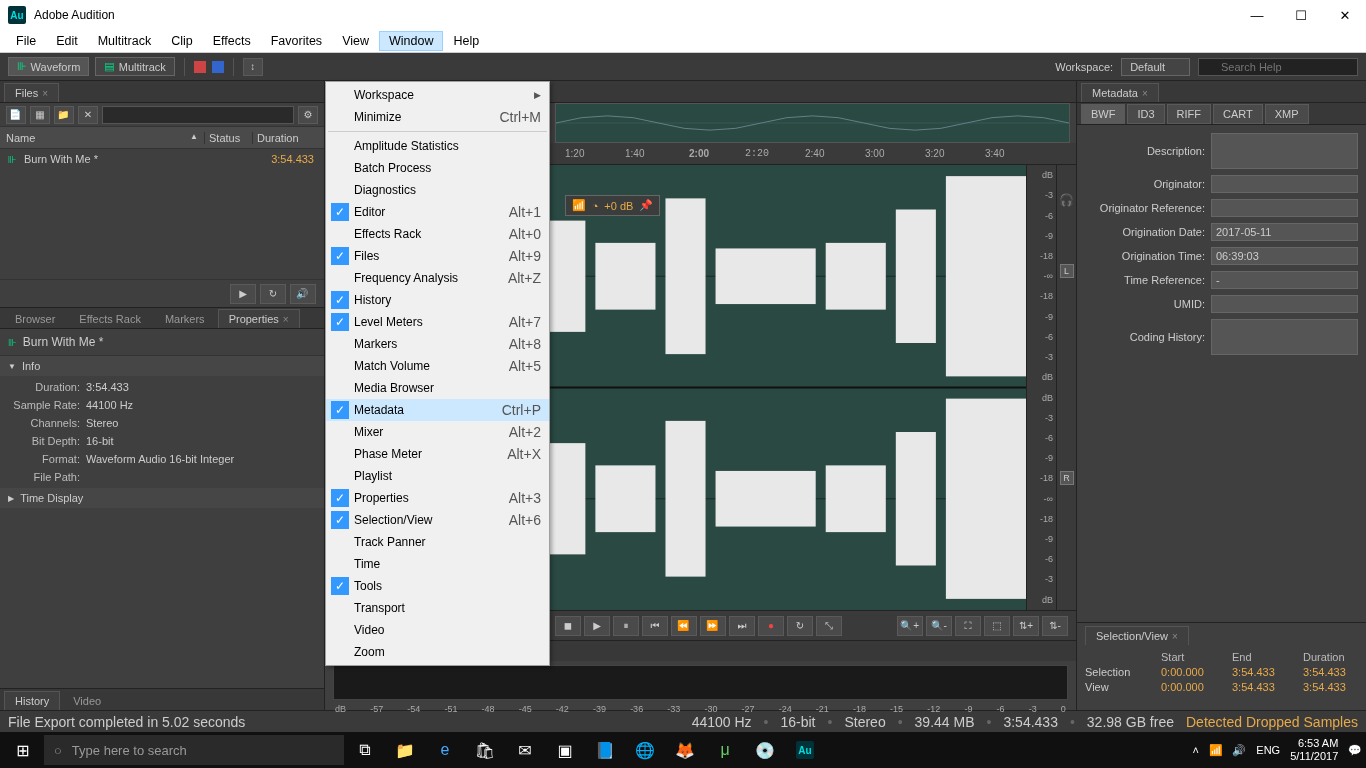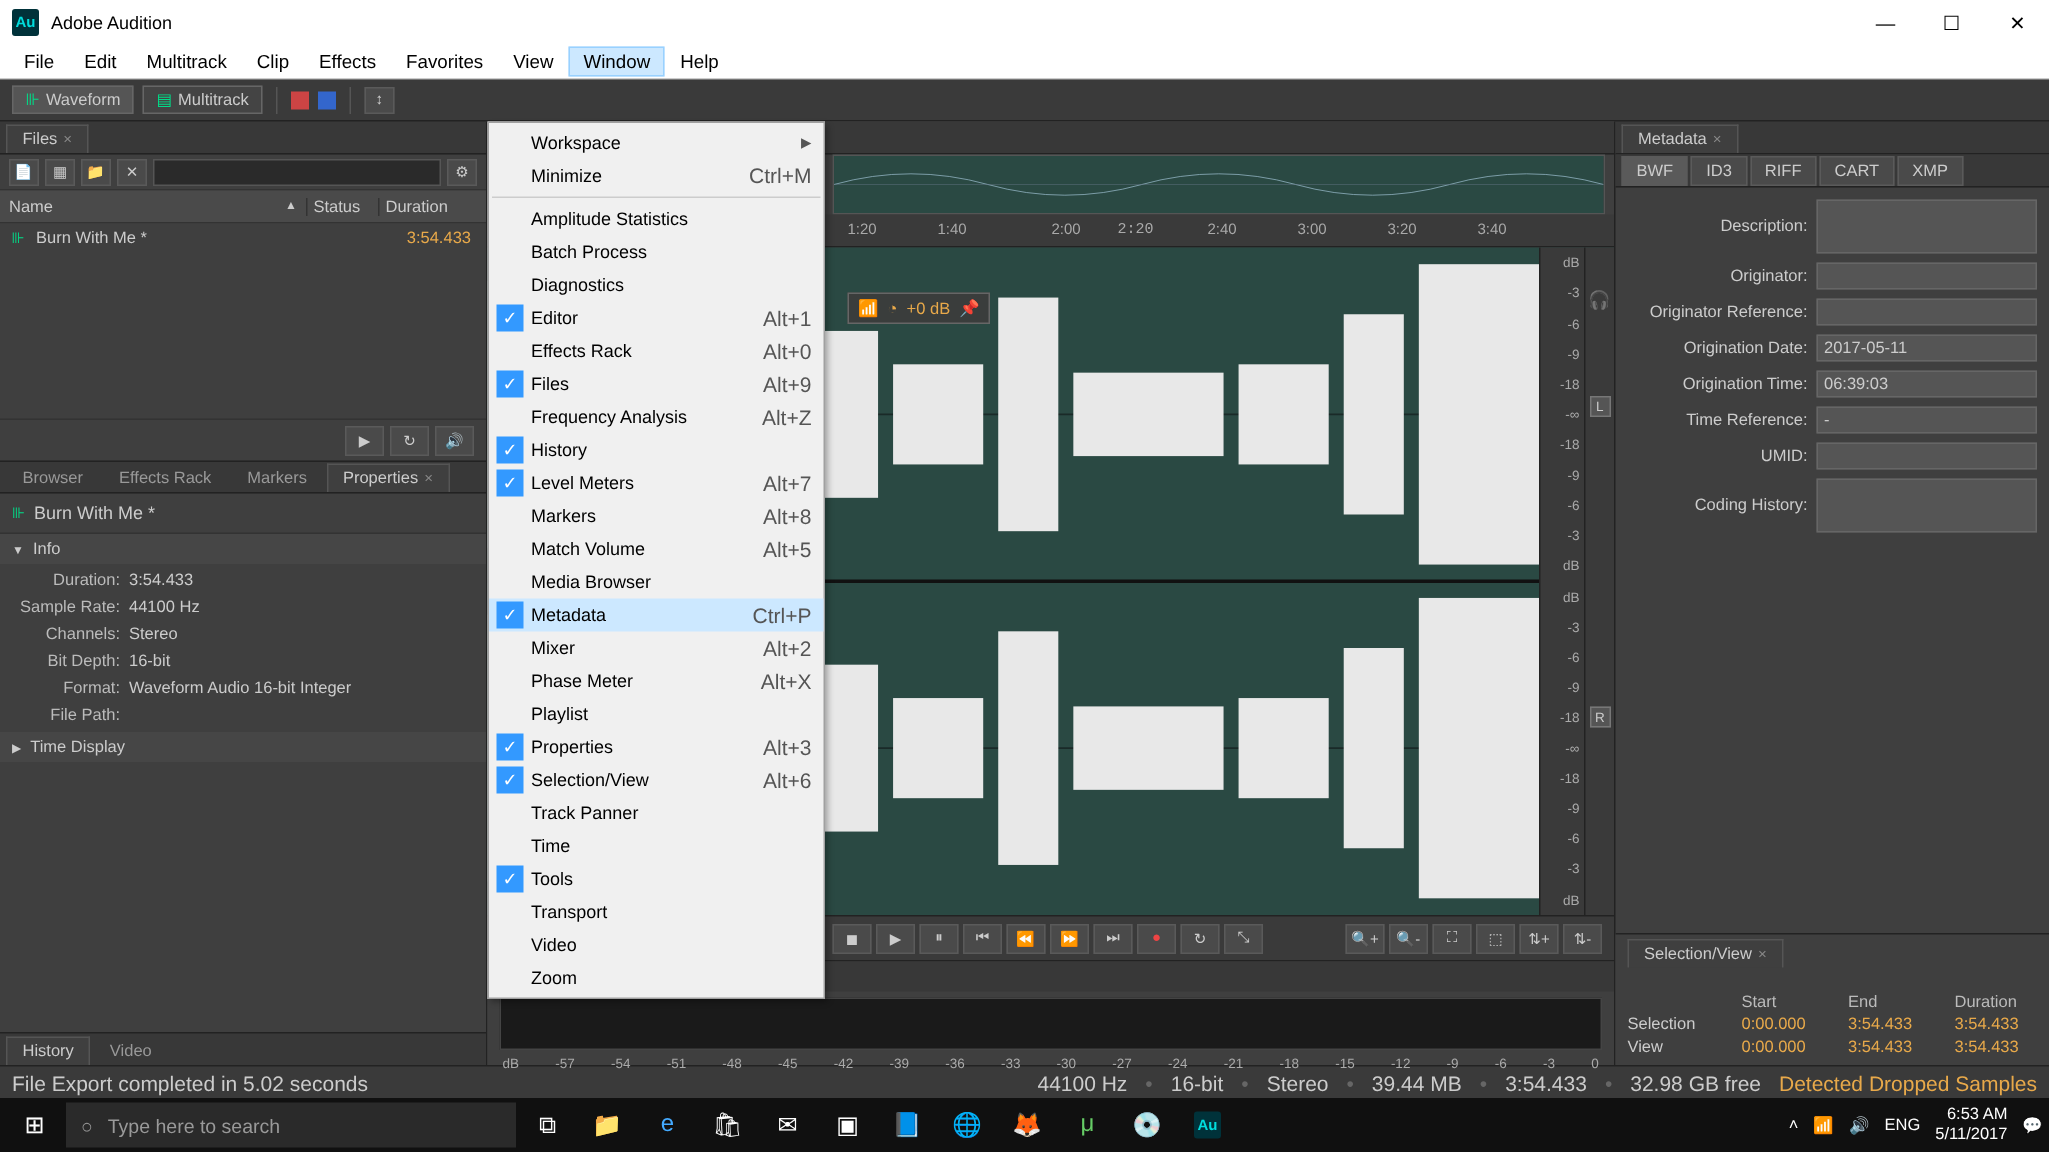--- a/index.html
+++ b/index.html
@@ -84,21 +84,21 @@
 .meta-tabs { height: 22px; background: #383838; display: flex; align-items: center; gap: 2px; padding: 0 4px; border-bottom: 1px solid #222; font-size: 11px; }
 .mtab { padding: 3px 9px; background: #4a4a4a; color: #ccc; border: 1px solid #5a5a5a; }
 .mtab.active { background: #5a5a5a; }
 .meta-body { padding: 8px; }
 .meta-row { display: flex; align-items: center; margin-bottom: 6px; font-size: 11px; }
 .meta-row .ml { width: 120px; text-align: right; color: #ccc; margin-right: 6px; }
 .meta-row .mi { flex: 1; background: #555; border: 1px solid #666; height: 18px; color: #ccc; padding: 0 4px; display: flex; align-items: center; }
 .meta-row .mi.tall { height: 36px; }
 .selview { height: 88px; background: #3f3f3f; border-top: 1px solid #222; padding: 4px 8px; font-size: 11px; color: #ccc; }
 .sv-tabs { height: 18px; display: flex; align-items: flex-end; gap: 2px; }
-.sv-grid { display: grid; grid-template-columns: 60px 1fr 1fr 1fr; gap: 3px 16px; margin-top: 17px; }
+.sv-grid { display: grid; grid-template-columns: 60px 1fr 1fr 1fr; gap: 3px 16px; margin-top: 6px; }
 .sv-h { color: #bbb; }
 .sv-v { color: #e8a94a; }
 .statusbar { height: 22px; background: #3a3a3a; border-top: 1px solid #222; display: flex; align-items: center; font-size: 14px; color: #ccc; padding: 0 8px; justify-content: space-between; }
 .status-left { display: flex; gap: 6px; }
 .status-right { display: flex; gap: 12px; align-items: center; }
 .status-warn { color: #e8a94a; }
 .taskbar { height: 36px; background: #101010; display: flex; align-items: center; justify-content: space-between; padding: 0 4px; }
 .task-left { display: flex; align-items: center; gap: 2px; }
 .task-icon { width: 38px; height: 32px; display: flex; align-items: center; justify-content: center; font-size: 16px; color: #fff; }
 .task-search { display: flex; align-items: center; background: #2a2a2a; width: 300px; height: 30px; padding: 0 10px; gap: 10px; color: #999; font-size: 13px; }
@@ -139,20 +139,28 @@
   </div>
   <div class="tool-btn tog">
     <span style="color:#0d8">▤</span>
     <span>Multitrack</span>
   </div>
   <div class="tool-sep"></div>
   <div class="color-sq" style="background:#c44"></div>
   <div class="color-sq" style="background:#36c"></div>
   <div class="tool-sep"></div>
   <div class="icon-btn">↕</div>
+  <div class="workspace-area">
+    <span class="workspace-label">Workspace:</span>
+    <div class="workspace-dd">Default</div>
+    <div style="position:relative">
+      <span style="position:absolute;left:6px;top:2px;color:#888;font-size:11px">🔍</span>
+      <input class="search-box" placeholder="Search Help" style="">
+    </div>
+  </div>
 </div>
 
 <div class="main">
 
   <div class="left-col">
     <div class="panel-tabs">
       <div class="ptab"><span>Files</span><span class="x">×</span></div>
     </div>
     <div class="files-toolbar">
       <div class="icon-btn">📄</div>
@@ -365,21 +373,21 @@
     <div class="wave-overview">
       <svg viewBox="0 0 500 40" preserveAspectRatio="none">
         <rect width="500" height="40" fill="#2a4943"></rect>
         <path d="M0,20 Q50,5 100,20 T200,20 T300,20 T400,20 T500,20" stroke="#9bc" stroke-width="0.5" fill="none"></path>
         <path d="M0,20 L500,20" stroke="#678" stroke-width="0.3"></path>
       </svg>
     </div>
     <div class="ruler" id="ruler">
         <span style="left: 240px;">1:20</span>
         <span style="left: 300px;">1:40</span>
-        <span style="left: 376px;">2:00</span>
+        <span style="left: 364px; font-weight: bold;">2:00</span>
         <span style="left: 420px; font-family: Liberation Mono, monospace;">2:20</span>
         <span style="left: 480px;">2:40</span>
         <span style="left: 540px;">3:00</span>
         <span style="left: 600px;">3:20</span>
         <span style="left: 660px;">3:40</span>
       </div>
     <div class="wave-main">
       <div class="wave-canvas">
         <svg viewBox="0 0 700 400" preserveAspectRatio="none">
           <rect width="700" height="400" fill="#2a4943"></rect>

